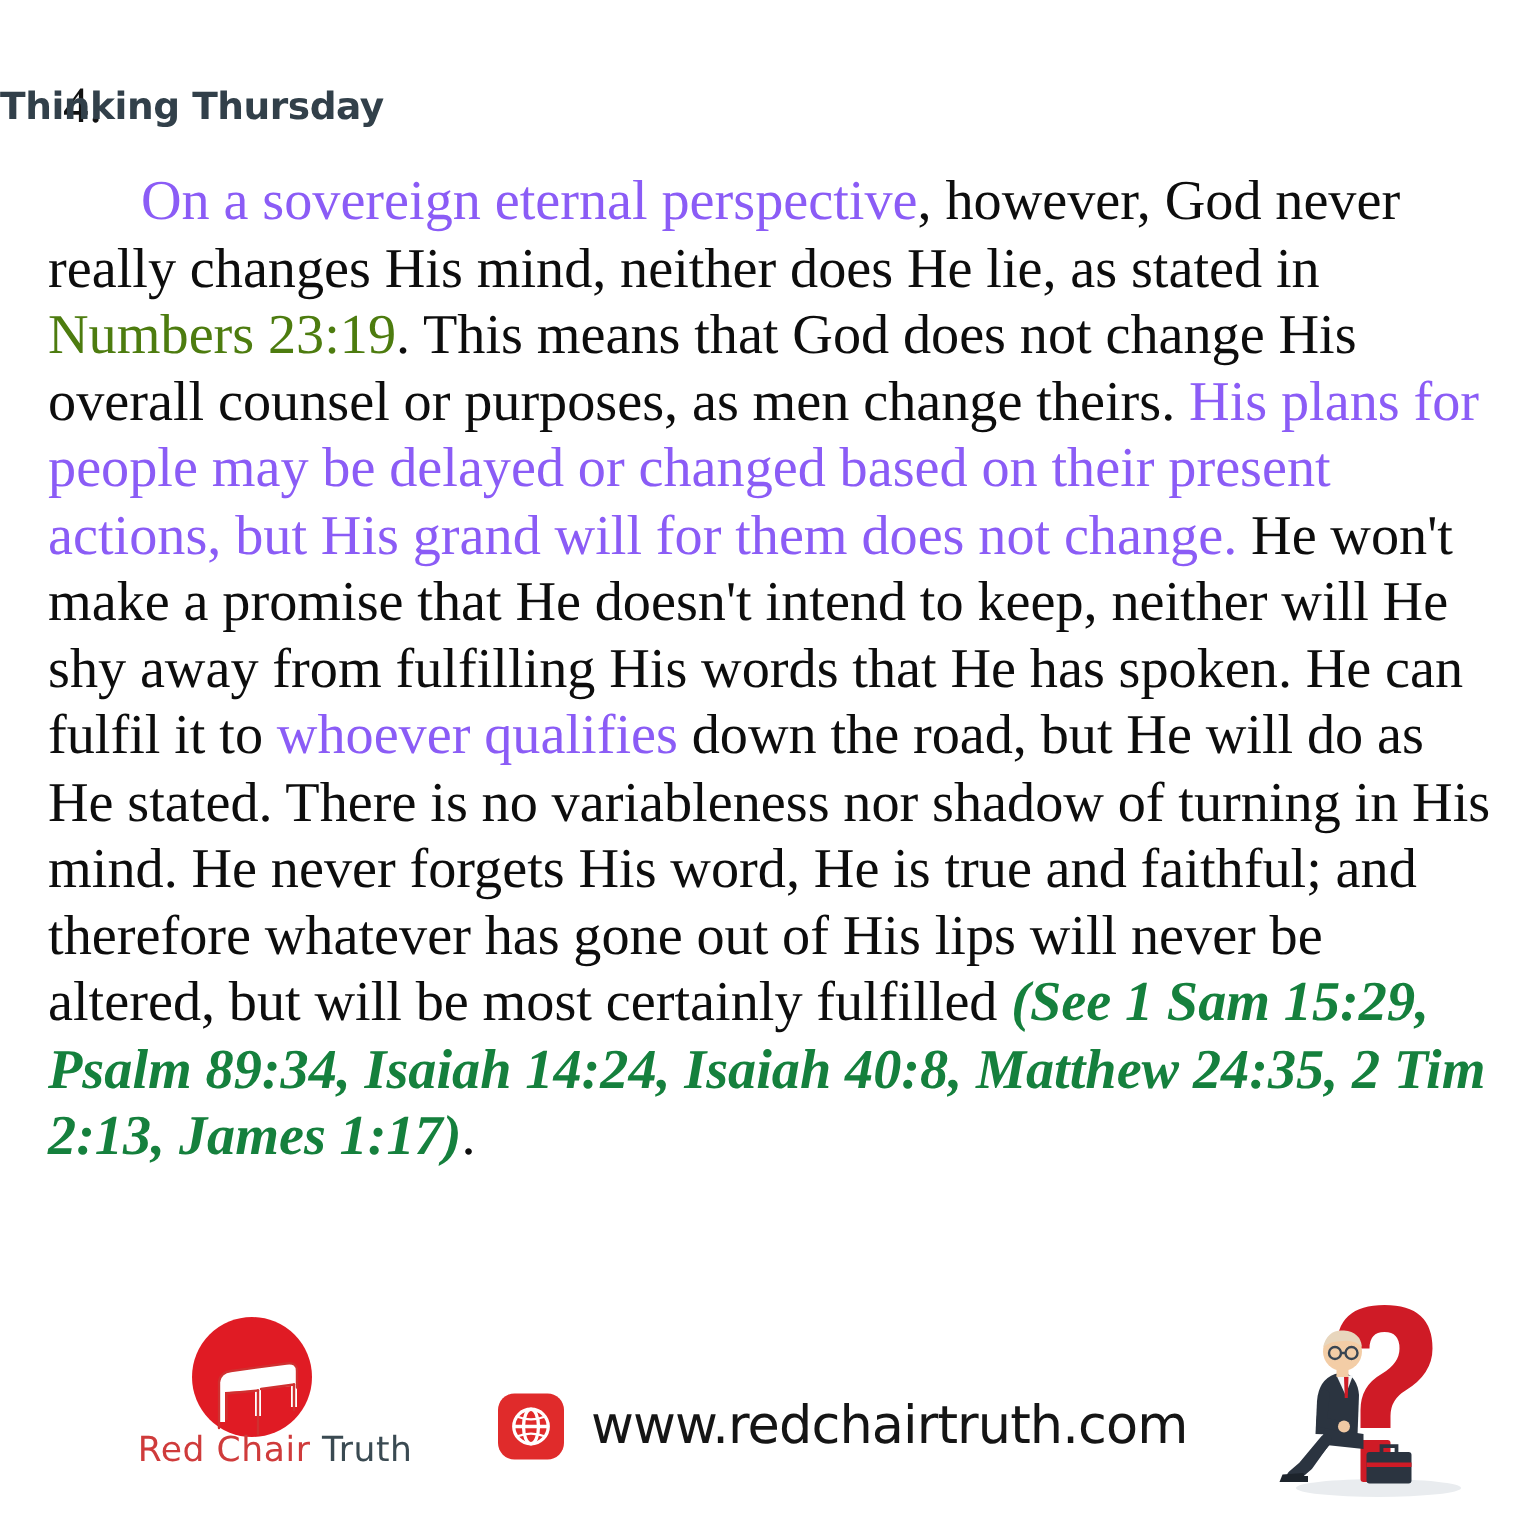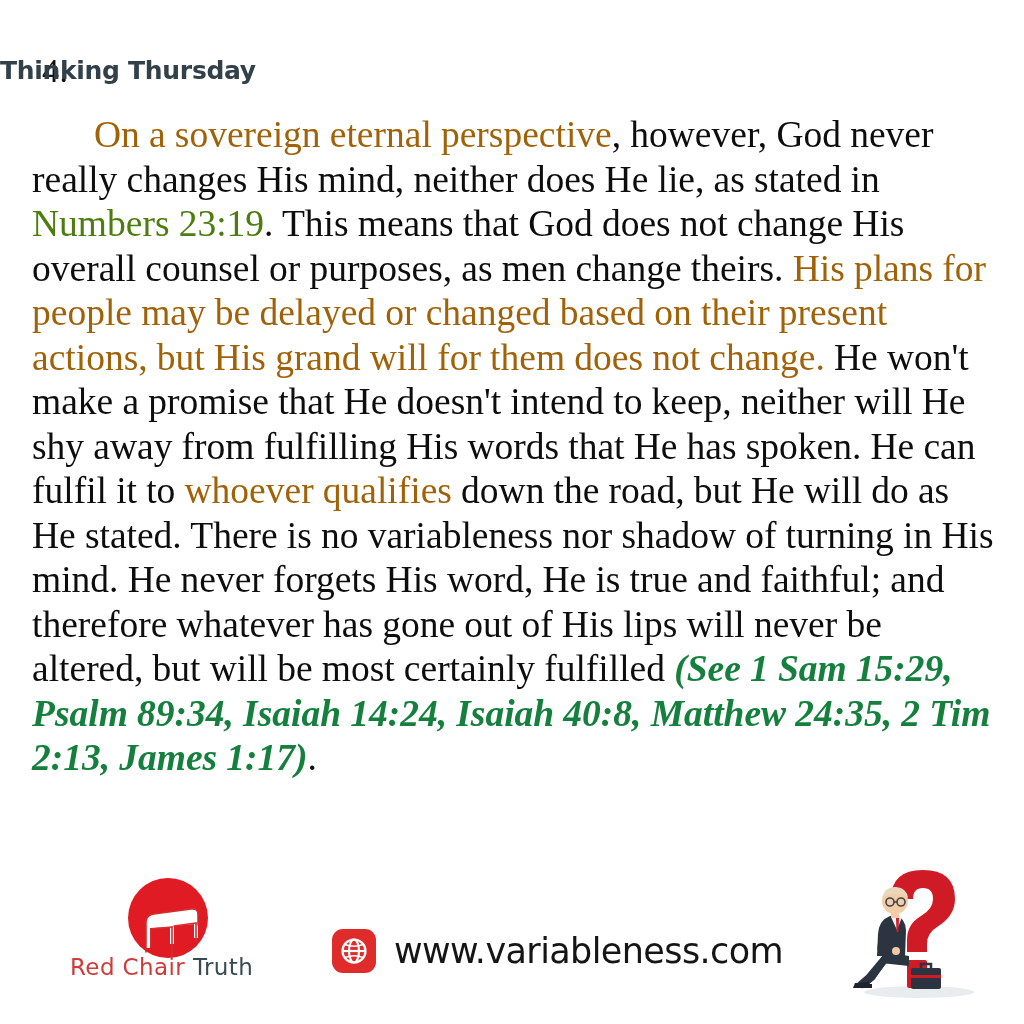--- a/index.html
+++ b/index.html
@@ -61,21 +61,21 @@
     width: 962px;
     font-family: "Liberation Serif", "DejaVu Serif", serif;
     font-size: 37.5px;
     line-height: 44.5px;
     color: #0d0d0d;
     text-align: left;
     text-indent: 62px;
     word-spacing: -0.2px;
   }
   .body-copy .red {
-    color: #a16207;
+    color: #8b5cf6;
   }
   .body-copy .blue {
     color: #4d7c0f;
   }
   .body-copy .blue-italic {
     color: #15803d;
     font-style: italic;
     font-weight: 600;
   }
 
@@ -101,21 +101,21 @@
     left: 50px;
     top: 0;
     width: 96px;
     height: 82px;
   }
   .brand-wordmark {
     position: absolute;
     left: 0;
     top: 76px;
     width: 205px;
-    text-align: left;
+    text-align: right;
     font-family: "DejaVu Sans", "Liberation Sans", sans-serif;
     font-size: 23px;
     letter-spacing: 0.4px;
     white-space: nowrap;
   }
   .brand-word-red { color: #cf3b3b; }
   .brand-word-dark { color: #3a4a52; }
 
   
   .website {
@@ -198,21 +198,21 @@
     <div class="website">
       <div class="globe-badge">
         <svg width="28" height="28" viewBox="0 0 28 28" xmlns="http://www.w3.org/2000/svg">
           <circle cx="14" cy="14" r="11.5" fill="none" stroke="#ffffff" stroke-width="2.2"></circle>
           <ellipse cx="14" cy="14" rx="5" ry="11.5" fill="none" stroke="#ffffff" stroke-width="2.2"></ellipse>
           <line x1="2.5" y1="14" x2="25.5" y2="14" stroke="#ffffff" stroke-width="2.2"></line>
           <path d="M5 7.5 Q14 11 23 7.5" fill="none" stroke="#ffffff" stroke-width="1.6"></path>
           <path d="M5 20.5 Q14 17 23 20.5" fill="none" stroke="#ffffff" stroke-width="1.6"></path>
         </svg>
       </div>
-      <div class="website-url">www.variableness.com</div>
+      <div class="website-url">www.redchairtruth.com</div>
     </div>
 
     <div class="qmark-illustration">
       <svg width="155" height="145" viewBox="0 0 155 145" xmlns="http://www.w3.org/2000/svg">
 
         <ellipse cx="80" cy="128" rx="55" ry="6" fill="#e9ecef"></ellipse>
 
         <g fill="#cf1b26">
           <path d="M52 35 Q52 6 84 6 Q116 6 116 35 Q116 52 98 63 Q88 69 88 80 L88 88 L68 88 L68 76
                    Q68 60 82 52 Q94 45 94 35 Q94 24 84 24 Q74 24 74 35 Z"></path>

